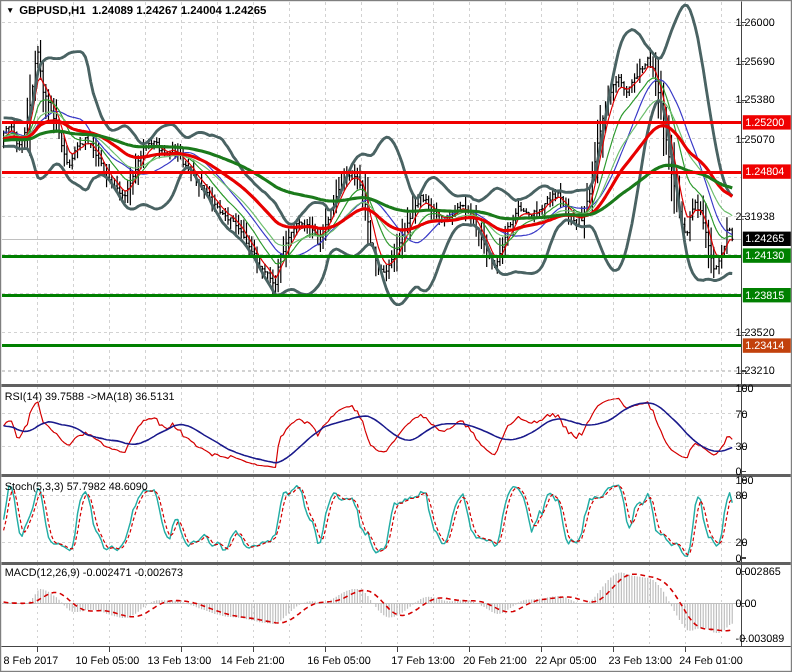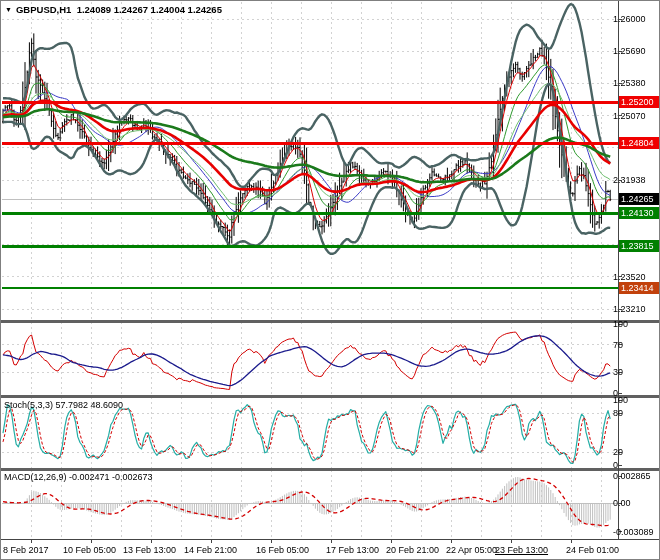--- a/index.html
+++ b/index.html
@@ -180,20 +180,21 @@
       <line x1="390" y1="538" x2="390" y2="542" stroke="#444444" stroke-width="1" fill="none" shape-rendering="crispEdges"></line>
       <line x1="450" y1="538" x2="450" y2="542" stroke="#444444" stroke-width="1" fill="none" shape-rendering="crispEdges"></line>
       <line x1="510" y1="538" x2="510" y2="542" stroke="#444444" stroke-width="1" fill="none" shape-rendering="crispEdges"></line>
       <line x1="570" y1="538" x2="570" y2="542" stroke="#444444" stroke-width="1" fill="none" shape-rendering="crispEdges"></line>
     </svg>
 
   <div id="title">
     <span class="tri">▼</span><span>GBPUSD,H1</span>&nbsp;&nbsp;<span>1.24089 1.24267 1.24004 1.24265</span>
   </div>
 
+  <div class="lbl" style="left:3px;top:324px;">RSI(14) 39.7588 -&gt;MA(18) 36.5131</div>
   <div class="lbl" style="left:3px;top:399px;">Stoch(5,3,3) 57.7982 48.6090</div>
   <div class="lbl" style="left:3px;top:471px;">MACD(12,26,9) -0.002471 -0.002673</div>
 
   <div id="price-axis">
       <div class="axis-num" style="top: 13px;">1.26000</div>
       <div class="axis-num" style="top: 45.24px;">1.25690</div>
       <div class="axis-num" style="top: 77.48px;">1.25380</div>
       <div class="axis-num" style="top: 109.72px;">1.25070</div>
       <div class="axis-num" style="top: 174.2px;">2.31938</div>
       <div class="axis-num" style="top: 270.92px;">1.23520</div>
@@ -218,16 +219,16 @@
     </div>
   <div id="time-axis">
       <div class="time-lbl" style="left: 2px;">8 Feb 2017</div>
       <div class="time-lbl" style="left: 62px;">10 Feb 05:00</div>
       <div class="time-lbl" style="left: 122px;">13 Feb 13:00</div>
       <div class="time-lbl" style="left: 183px;">14 Feb 21:00</div>
       <div class="time-lbl" style="left: 255px;">16 Feb 05:00</div>
       <div class="time-lbl" style="left: 325px;">17 Feb 13:00</div>
       <div class="time-lbl" style="left: 385px;">20 Feb 21:00</div>
       <div class="time-lbl" style="left: 445px;">22 Apr 05:00</div>
-      <div class="time-lbl" style="left: 494px; text-decoration: underline;">23 Feb 13:00</div>
+      <div class="time-lbl" style="left: 506px;">23 Feb 13:00</div>
       <div class="time-lbl" style="left: 565px;">24 Feb 01:00</div>
     </div>
 </div>
 
 </body></html>

